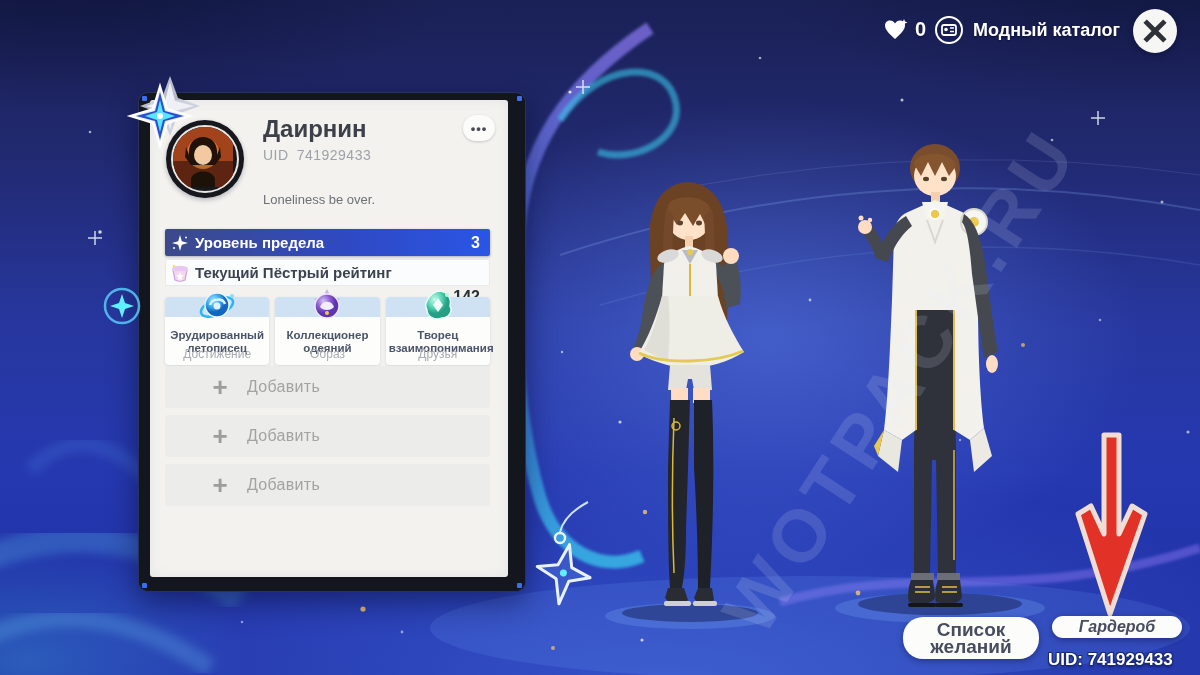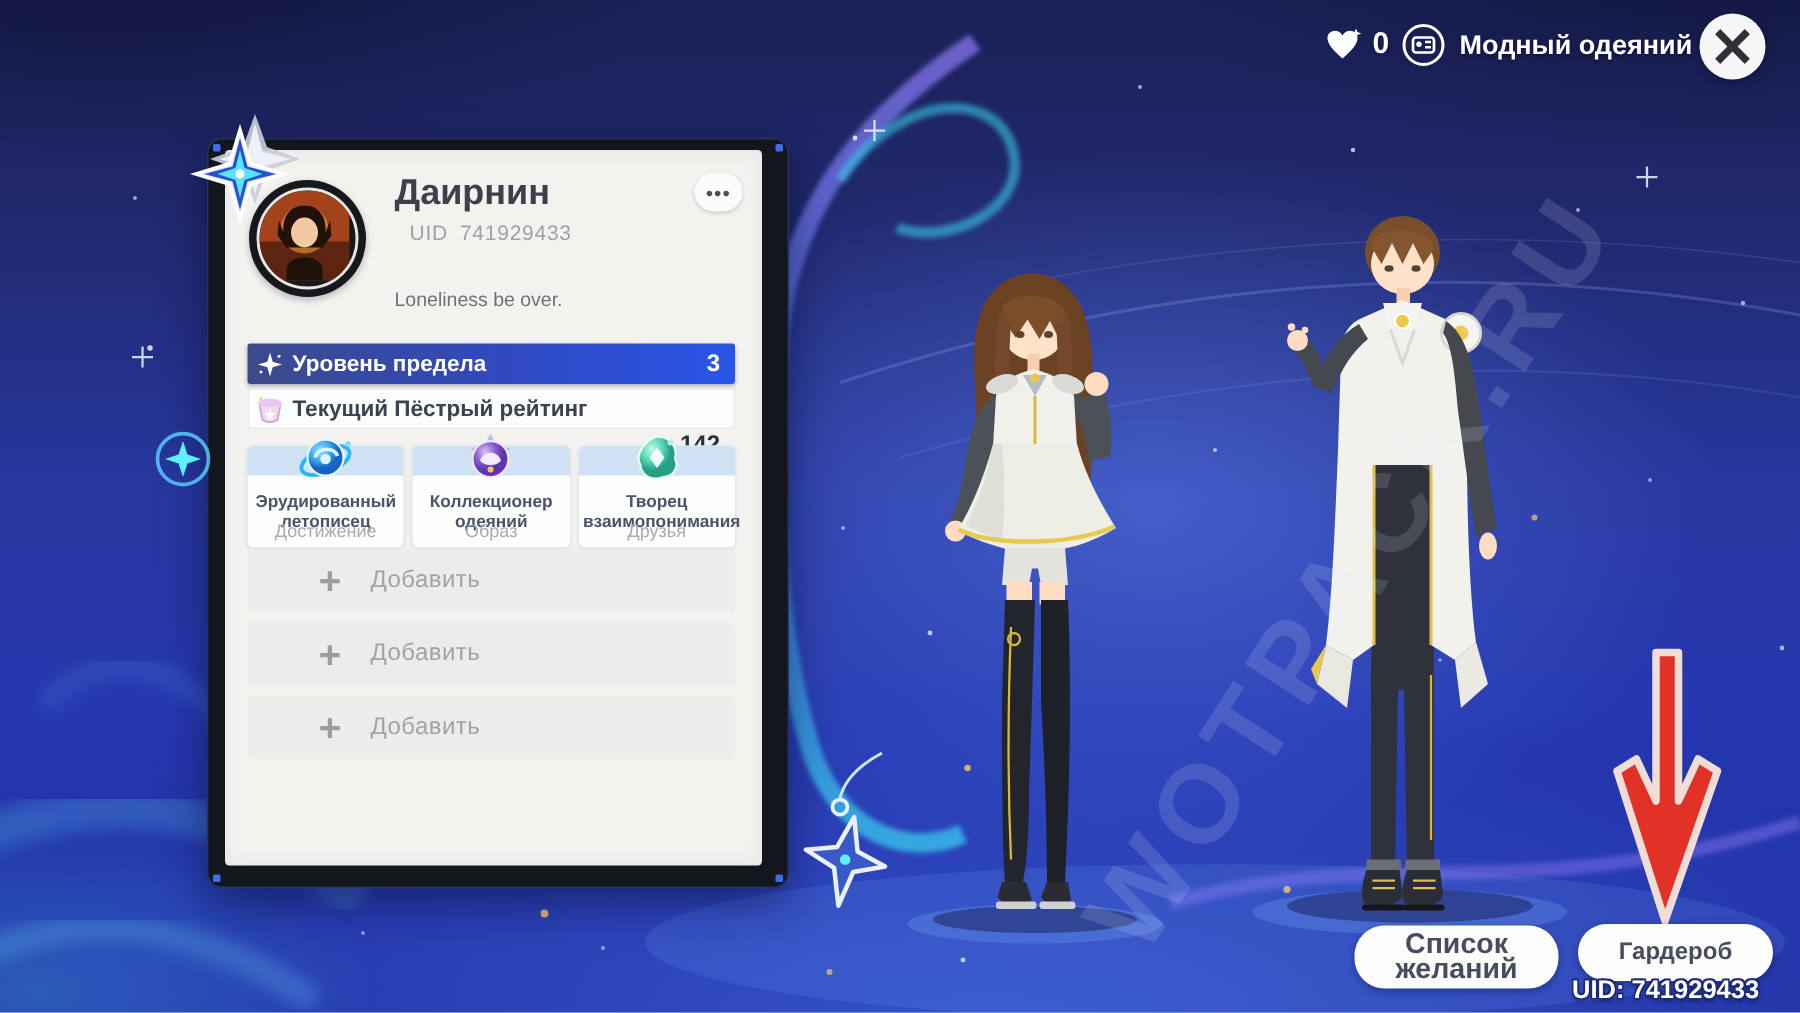--- a/index.html
+++ b/index.html
@@ -30,21 +30,21 @@
   .card-frame{left:138px;top:92px;width:388px;height:500px;background:#14161e;border-radius:10px;
     box-shadow:0 10px 30px rgba(0,0,30,.45), inset 0 0 0 1px rgba(90,130,255,.28);}
   .card-inner{left:150px;top:100px;width:358px;height:477px;background:#f3f2ef;border-radius:3px;
     box-shadow:inset 0 0 12px rgba(120,130,160,.12);}
   .corner{position:absolute;width:5px;height:5px;background:#3b6df0;border-radius:1px;}
 
   .avatar{left:166px;top:120px;width:78px;height:78px;border-radius:50%;background:#17181d;
     display:flex;align-items:center;justify-content:center;box-shadow:0 2px 5px rgba(0,0,40,.25);}
   .avatar .inner{width:64px;height:64px;border-radius:50%;overflow:hidden;border:2px solid #e8e6e0;}
   .p-name{left:263px;top:115px;font-size:24px;font-weight:bold;color:#3d4048;}
-  .p-uid{left:263px;top:147px;font-size:14px;color:#9ea1a9;letter-spacing:.5px;margin-left:10px;}
+  .p-uid{left:263px;top:147px;font-size:14px;color:#9ea1a9;letter-spacing:.5px;}
   .p-uid .v{margin-left:8px;}
   .p-sign{left:263px;top:168px;font-size:13px;color:#6d7078;margin-top:24px;}
   .menu-btn{left:463px;top:115px;width:32px;height:26px;border-radius:13px;background:#fbfbfa;
     box-shadow:0 1px 3px rgba(0,0,40,.18);display:flex;align-items:center;justify-content:center;
     color:#4a4d55;font-size:13px;font-weight:bold;letter-spacing:1px;cursor:pointer;}
 
   .stat-row{left:165px;width:325px;height:27px;display:flex;align-items:center;border-radius:2px;}
   .stat-level{top:229px;background:linear-gradient(90deg,#3c4a8a 0%,#2f49c2 55%,#2a55e6 100%);
     color:#fff;box-shadow:0 1px 3px rgba(0,0,60,.3);}
   .stat-rating{top:259px;background:#fbfcfd;color:#3c4350;box-shadow:inset 0 0 0 1px #e7e9ec;}
@@ -64,21 +64,21 @@
 
   .add-row{left:165px;width:325px;height:42px;background:#ececeb;border-radius:3px;
     display:flex;align-items:center;cursor:pointer;}
   .add-row .plus{width:34px;margin-left:38px;font-size:26px;font-weight:bold;color:#9d9d9d;text-align:center;line-height:38px;}
   .add-row .al{font-size:16px;color:#a3a3a3;margin-left:10px;letter-spacing:.3px;}
 
   
   .pill{background:#fcfcfb;border-radius:20px;display:flex;align-items:center;justify-content:center;
     text-align:center;color:#474d5f;font-weight:bold;box-shadow:0 2px 6px rgba(0,0,40,.35);cursor:pointer;}
   .wishlist{left:903px;top:617px;width:136px;height:42px;font-size:19px;line-height:17px;}
-  .wardrobe{left:1052px;top:616px;width:130px;height:38px;font-size:16px;}
+  .wardrobe{left:1052px;top:616px;width:130px;height:22px;font-size:16px;font-style:italic;}
   .uid-footer{left:1048px;top:650px;font-size:17px;font-weight:bold;color:#fff;white-space:nowrap;
     text-shadow:-1px -1px 0 #1b2a78,1px -1px 0 #1b2a78,-1px 1px 0 #1b2a78,1px 1px 0 #1b2a78,0 2px 3px rgba(0,0,40,.6);}
 
   .watermark{left:650px;top:130px;width:500px;height:500px;display:flex;align-items:center;justify-content:center;
     transform:rotate(-57deg);font-size:74px;font-weight:bold;letter-spacing:8px;white-space:nowrap;
     color:rgba(235,240,255,.14);pointer-events:none;}
 </style>
 </head>
 <body>
 
@@ -390,21 +390,21 @@
     </svg>
     <span class="count">0</span>
   </div>
   <div class="abs catalog-btn">
     <svg width="30" height="30" viewBox="0 0 30 30">
       <circle cx="15" cy="15" r="13" fill="none" stroke="#fff" stroke-width="2"></circle>
       <rect x="8" y="10" width="14" height="10" rx="2" fill="none" stroke="#fff" stroke-width="1.8"></rect>
       <circle cx="12" cy="14.5" r="1.8" fill="#fff"></circle>
       <path d="M16,13 h4 M16,16.5 h4" stroke="#fff" stroke-width="1.6"></path>
     </svg>
-    <span class="lbl">Модный одеяний</span>
+    <span class="lbl">Модный каталог</span>
   </div>
   <div class="abs close-btn">
     <svg width="30" height="30" viewBox="0 0 44 44">
       <path d="M22,17 L10,5 L5,10 L17,22 L5,34 L10,39 L22,27 L34,39 L39,34 L27,22 L39,10 L34,5 Z" fill="#2e3138"></path>
     </svg>
   </div>
 
   <svg class="abs" width="110" height="200" viewBox="0 0 110 200" style="left:1060px;top:422px;">
     <path d="M50,192 L18,92 L31,84 L44,112 L44,13 L59,13 L59,112 L72,84 L85,92 Z" fill="#e23227" stroke="#f0ddd6" stroke-width="5" stroke-linejoin="round"></path>
   </svg>

